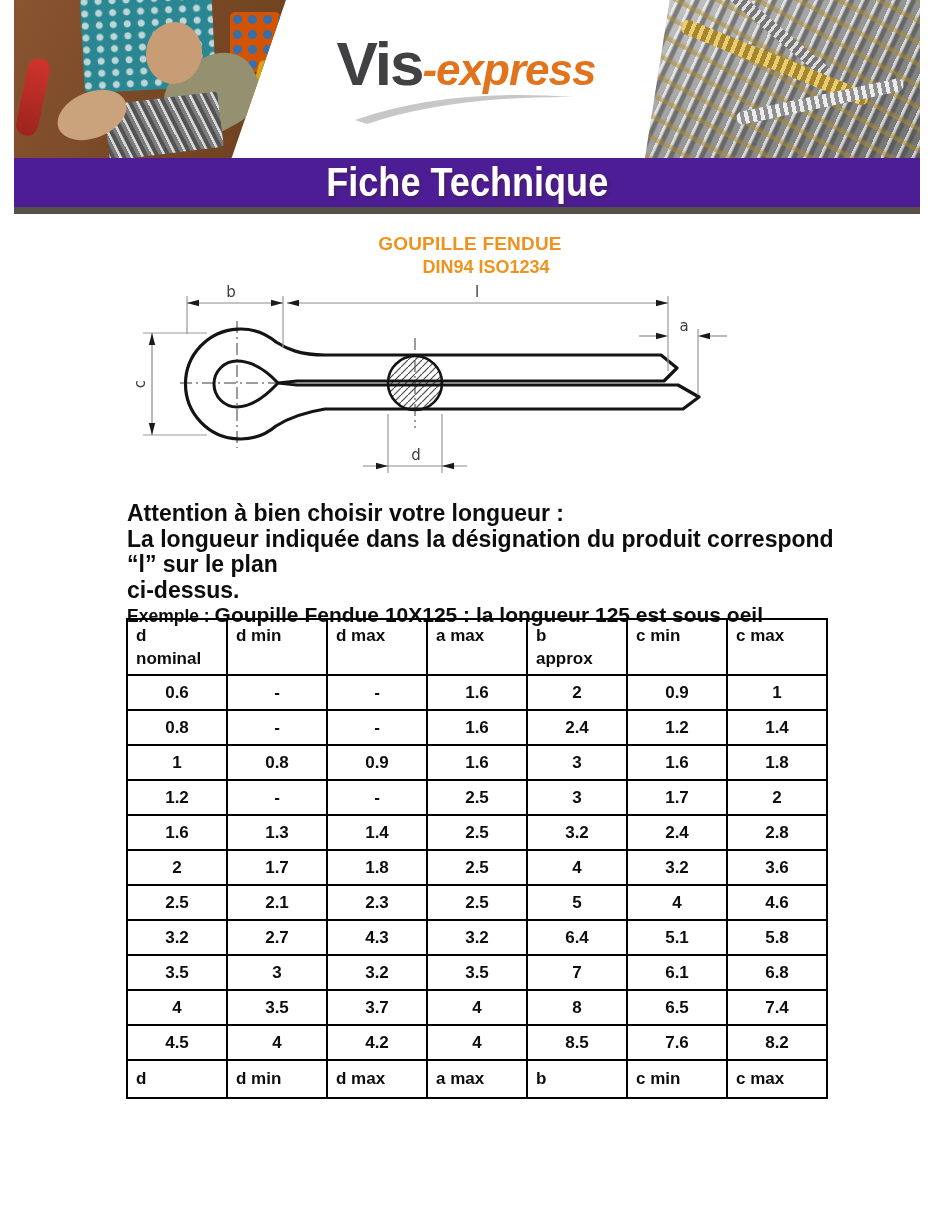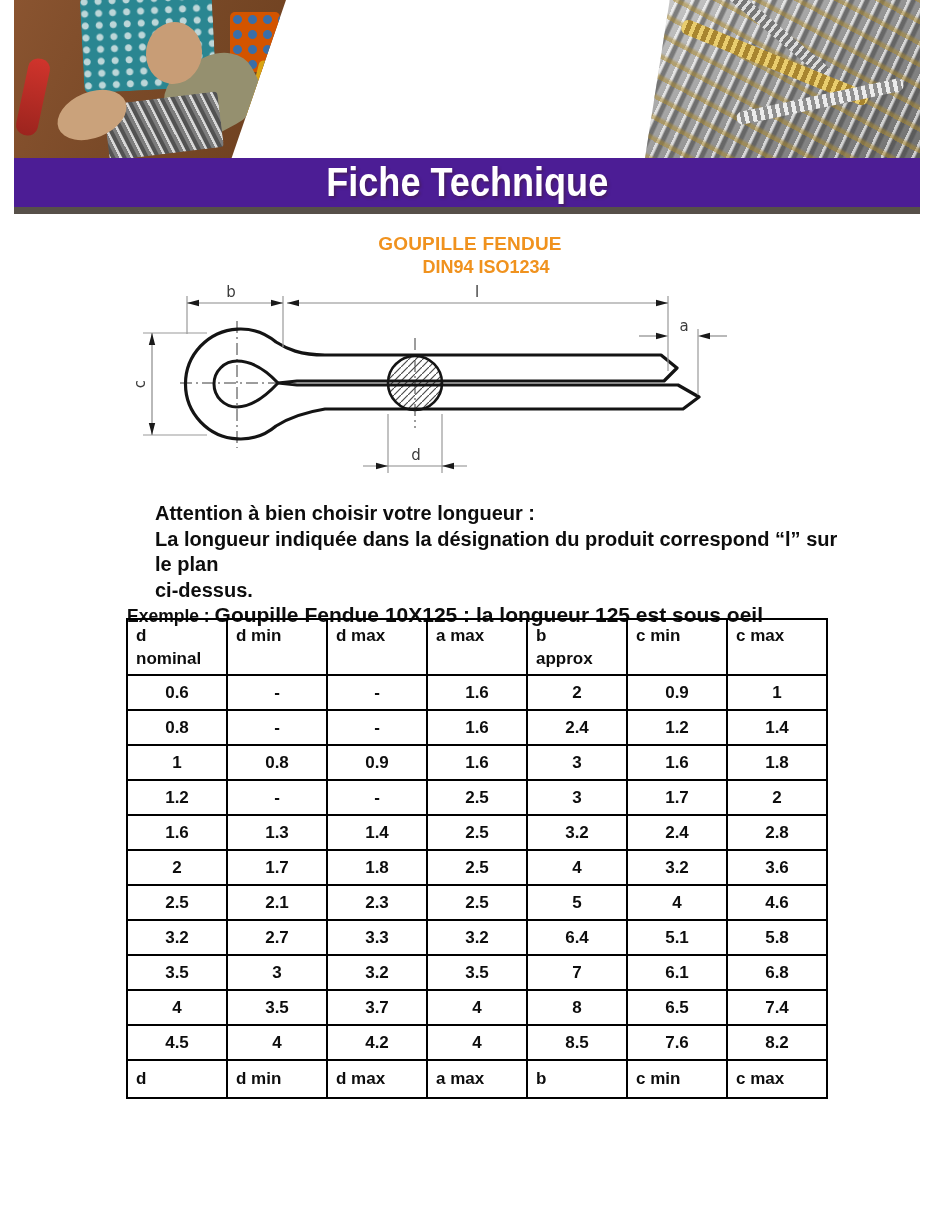--- a/index.html
+++ b/index.html
@@ -57,21 +57,21 @@
     color:#f0921e; font-size:19px; font-weight:bold; letter-spacing:.2px; }
   .product-standard { position:absolute; left:0; top:257px; width:940px; text-align:center;
     color:#f0921e; font-size:18px; font-weight:bold;padding-left:32px; }
 
   
   .drawing { position:absolute; left:135px; top:283px; }
   .dim-label { font-size:15px; fill:#3c3c3c; font-family:"DejaVu Sans",sans-serif; }
 
   
   .notes { position:absolute; left:127px; top:501px; width:720px; font-weight:bold; color:#0d0d0d; }
-  .note-line { font-size:20px; line-height:25.5px;margin-left:28px; }
+  .note-line { font-size:23px; line-height:25.5px; }
   .example-line { margin-top:2px; font-size:17.5px; line-height:20px; }
   .example-main { font-size:21px; }
 
   
   .spec-table { position:absolute; left:126px; top:618px; border-collapse:collapse; table-layout:fixed; }
   .spec-table col { width:100px; }
   .spec-table th, .spec-table td { border:2px solid #000; font-weight:bold; font-size:17px; color:#0d0d0d; }
   .spec-table thead th { text-align:left; vertical-align:top; padding:4px 0 4px 8px; height:56px; line-height:23px; }
   .spec-table tbody td { text-align:center; height:35px; padding:0; }
   .spec-table .footer-row td { text-align:left; padding:6px 0 6px 8px; height:38px; }
@@ -84,20 +84,28 @@
     <div class="teal-box"></div>
     <div class="orange-box"></div>
     <div class="yellow-tool"></div>
     <div class="red-driver"></div>
     <div class="blob sleeve" style="position:absolute;"></div>
     <div class="screw-pile"></div>
     <div class="blob hand1" style="position:absolute;"></div>
     <div class="blob hand2" style="position:absolute;"></div>
   </div>
 
+  <div class="logo-area">
+    <div class="logo-line">
+      <span class="logo-brand">Vis</span><span class="logo-suffix">-express</span>
+    </div>
+    <svg class="logo-swoosh" width="250" height="40" viewBox="0 0 250 40">
+      <path d="M14 32 Q 105 0 233 9 Q 110 8 26 36 Z" fill="#c7c7c7"></path>
+    </svg>
+  </div>
 
   <div class="photo photo-right">
     <div class="metal1"></div>
     <div class="metal2"></div>
     <div class="rod rod3"></div>
     <div class="rod rod1"></div>
     <div class="rod rod2"></div>
   </div>
 </div>
 
@@ -288,21 +296,21 @@
         <td>2.1</td>
         <td>2.3</td>
         <td>2.5</td>
         <td>5</td>
         <td>4</td>
         <td>4.6</td>
       </tr>
       <tr>
         <td>3.2</td>
         <td>2.7</td>
-        <td>3.3</td>
+        <td>4.3</td>
         <td>3.2</td>
         <td>6.4</td>
         <td>5.1</td>
         <td>5.8</td>
       </tr>
       <tr>
         <td>3.5</td>
         <td>3</td>
         <td>3.2</td>
         <td>3.5</td>

